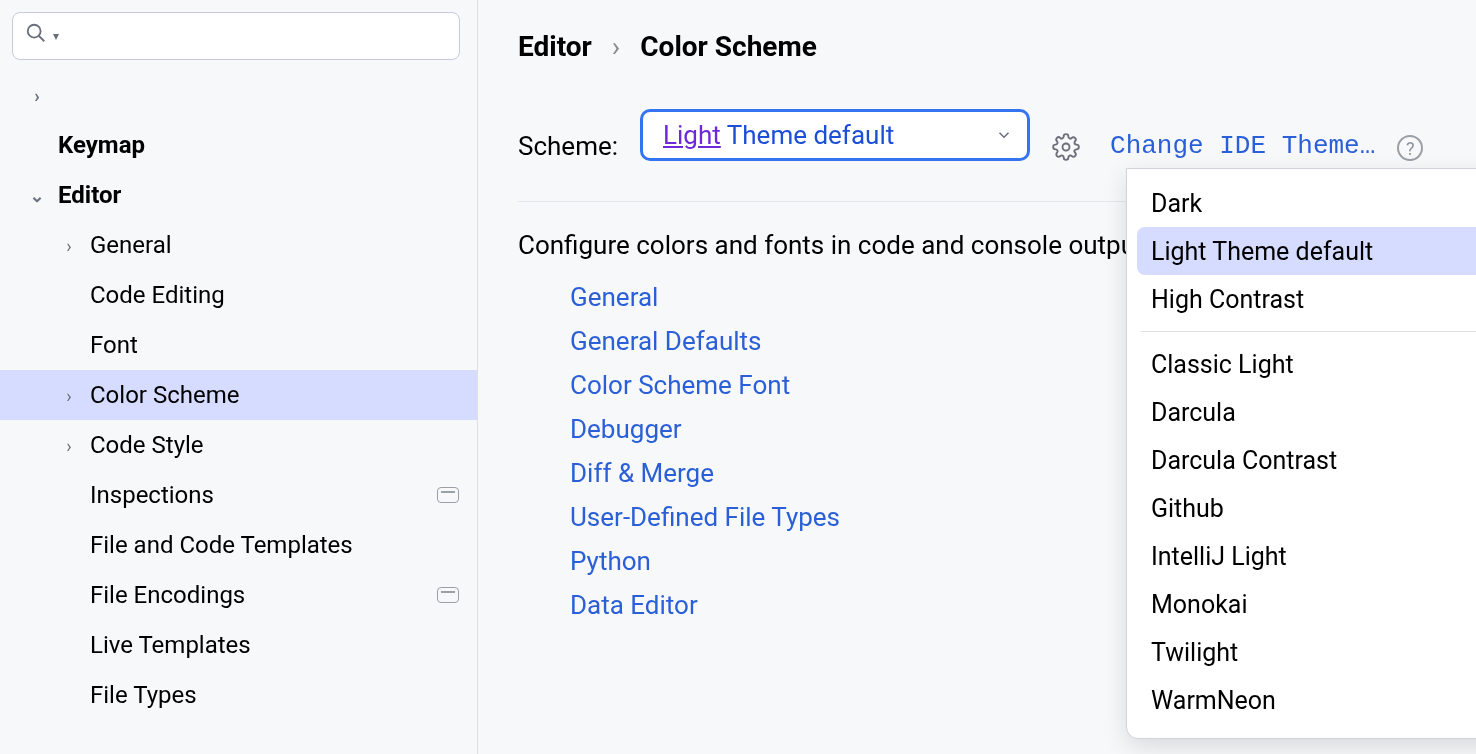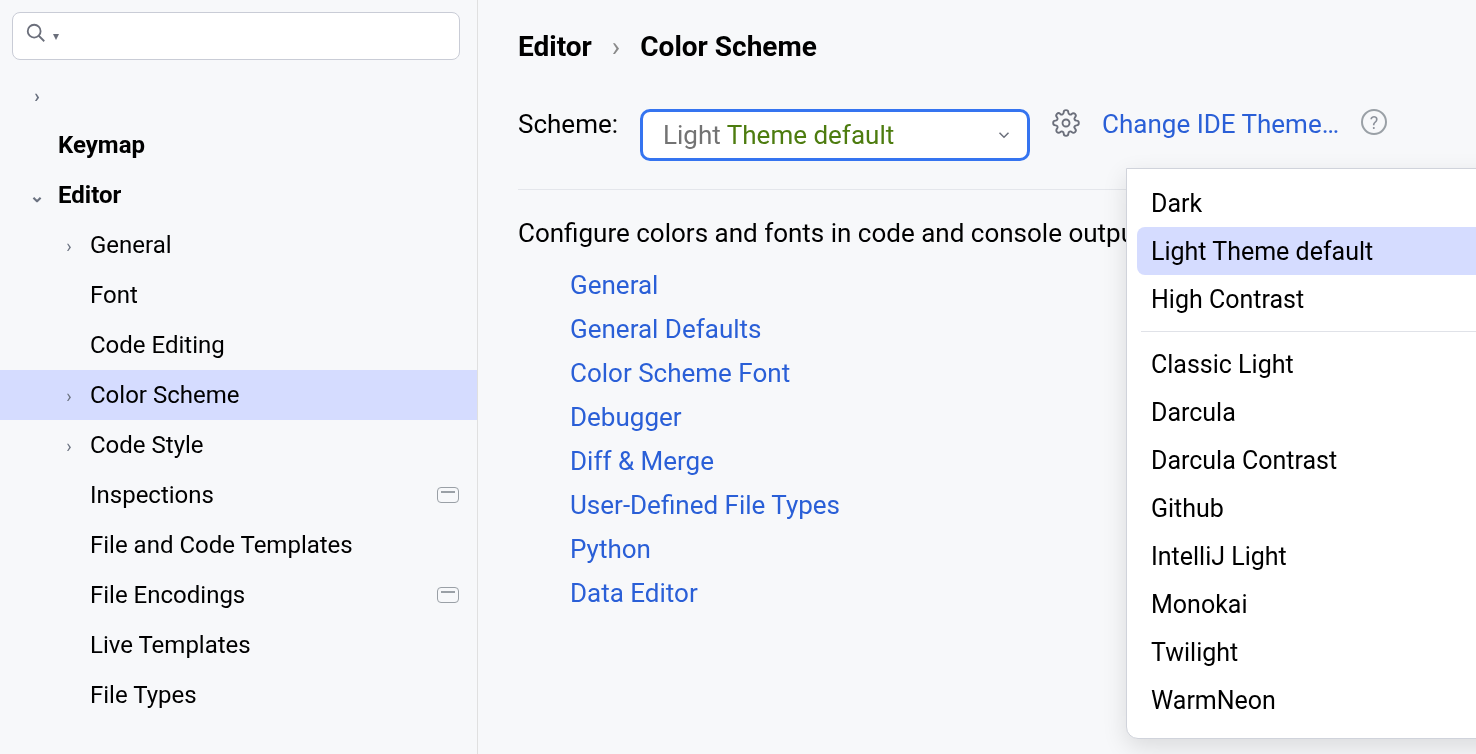--- a/index.html
+++ b/index.html
@@ -76,37 +76,37 @@
   
   .main { flex: 1; padding: 30px 0 0 40px; position: relative; }
   .breadcrumb {
     display: flex; align-items: center; gap: 20px;
     font-weight: 700; font-size: 28px;
     margin-bottom: 46px;
   }
   .bc-sep { color: #8a8a8a; font-weight: 400; }
 
   .scheme-row {
-    display: flex; align-items: flex-start; gap: 22px;
+    display: flex; align-items: flex-end; gap: 22px;
     font-size: 26px;
-    padding-bottom: 28px;
+    padding-bottom: 40px;
     border-bottom: 1px solid #e4e6eb;
     margin-right: 30px;
   }
   .combo {
     display: flex; align-items: center; justify-content: space-between;
     width: 390px; height: 52px;
     background: #fff;
     border: 3px solid #3574f0;
     border-radius: 10px;
     padding: 0 14px 0 20px;
     font-size: 26px;
   }
-  .combo .val-main { color: #737373; }
-  .combo .val-sub { color: #4d7c0f; }
+  .combo .val-main { color: #6d28d9; text-decoration: underline; }
+  .combo .val-sub { color: #1d4ed8; }
   .combo-chev { color: #6b7280; }
 
   .gear-btn { color: #6b6f7b; display:flex; align-items:center; }
   .link { color: #2a5fd7; cursor: pointer; }
   .help-icon {
     width: 26px; height: 26px; border: 2px solid #9aa0a6; border-radius: 50%;
     display: inline-flex; align-items: center; justify-content: center;
     color: #8a8f99; font-size: 18px;
   }
 
@@ -168,25 +168,25 @@
       <li class="tree-row d1 bold">
         <span class="chev">⌄</span>
         <span>Editor</span>
       </li>
       <li class="tree-row d2">
         <span class="chev">›</span>
         <span>General</span>
       </li>
       <li class="tree-row d2">
         <span class="chev blank">›</span>
+        <span>Code Editing</span>
+      </li>
+      <li class="tree-row d2">
+        <span class="chev blank">›</span>
         <span>Font</span>
-      </li>
-      <li class="tree-row d2">
-        <span class="chev blank">›</span>
-        <span>Code Editing</span>
       </li>
       <li class="tree-row d2 selected">
         <span class="chev">›</span>
         <span>Color Scheme</span>
       </li>
       <li class="tree-row d2">
         <span class="chev">›</span>
         <span>Code Style</span>
       </li>
       <li class="tree-row d2">
@@ -233,21 +233,21 @@
             <polyline points="6 9 12 15 18 9"></polyline>
           </svg>
       </span>
     </div>
     <span class="gear-btn">
       <svg width="28" height="28" viewBox="0 0 24 24" fill="none" stroke="#6b6f7b" stroke-width="1.6">
         <circle cx="12" cy="12" r="3"></circle>
         <path d="M19.4 15a1.7 1.7 0 0 0 .34 1.87l.06.06a2 2 0 1 1-2.83 2.83l-.06-.06a1.7 1.7 0 0 0-1.87-.34 1.7 1.7 0 0 0-1 1.56V21a2 2 0 1 1-4 0v-.09a1.7 1.7 0 0 0-1-1.56 1.7 1.7 0 0 0-1.87.34l-.06.06a2 2 0 1 1-2.83-2.83l.06-.06a1.7 1.7 0 0 0 .34-1.87 1.7 1.7 0 0 0-1.56-1H3a2 2 0 1 1 0-4h.09a1.7 1.7 0 0 0 1.56-1 1.7 1.7 0 0 0-.34-1.87l-.06-.06a2 2 0 1 1 2.83-2.83l.06.06a1.7 1.7 0 0 0 1.87.34H9a1.7 1.7 0 0 0 1-1.56V3a2 2 0 1 1 4 0v.09a1.7 1.7 0 0 0 1 1.56 1.7 1.7 0 0 0 1.87-.34l.06-.06a2 2 0 1 1 2.83 2.83l-.06.06a1.7 1.7 0 0 0-.34 1.87V9a1.7 1.7 0 0 0 1.56 1H21a2 2 0 1 1 0 4h-.09a1.7 1.7 0 0 0-1.56 1z"></path>
       </svg>
     </span>
-    <span class="link" style="">Change IDE Theme…</span>
+    <span class="link" style="margin-left:8px;font-family:Liberation Mono, monospace;">Change IDE Theme…</span>
     <span class="help-icon">?</span>
   </div>
 
   <div class="desc">Configure colors and fonts in code and console output:</div>
 
   <ul class="cat-list">
       <li>General</li>
       <li>General Defaults</li>
       <li>Color Scheme Font</li>
       <li>Debugger</li>

